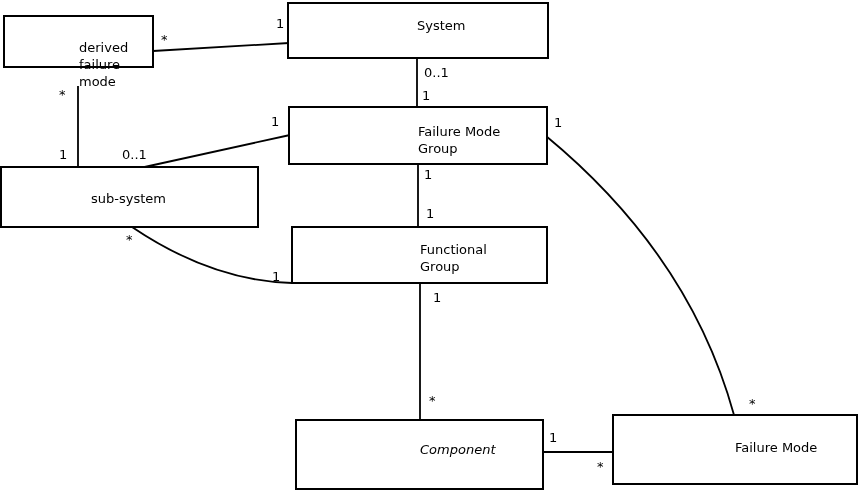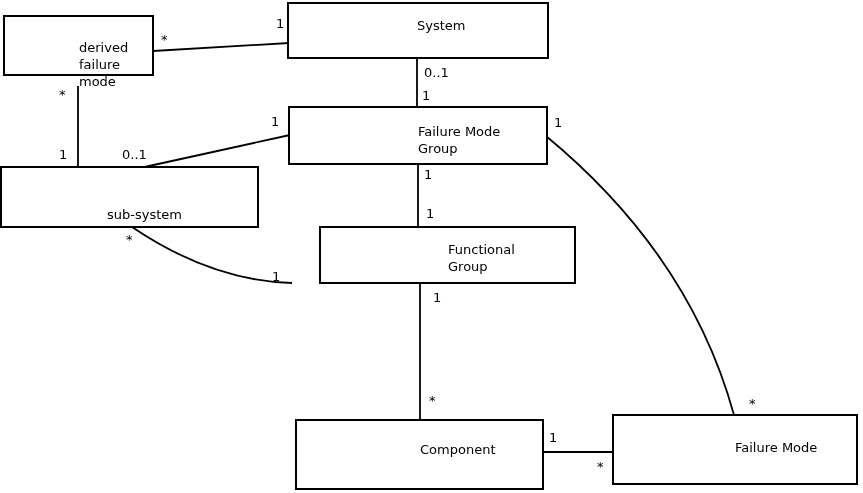--- a/index.html
+++ b/index.html
@@ -14,31 +14,31 @@
   .node {
     position:absolute; background:#ffffff; border:2px solid #000;
   }
   .node .label {
     position:absolute; font-size:13px; line-height:17px; white-space:nowrap;
   }
   .mult {
     position:absolute; font-size:13px; line-height:13px; white-space:nowrap;
   }
   
-  #node-derived-failure-mode { left:3px;   top:15px;  width:151px; height:61px; }
+  #node-derived-failure-mode { left:3px;   top:15px;  width:151px; height:53px; }
   #node-derived-failure-mode .label { left:74px; top:22px; }
   #node-system               { left:287px; top:2px;   width:262px; height:57px; }
   #node-system .label               { left:128px; top:13px; }
   #node-failure-mode-group   { left:288px; top:106px; width:260px; height:59px; }
   #node-failure-mode-group .label   { left:128px; top:15px; }
   #node-sub-system           { left:0px;   top:166px; width:259px; height:62px; }
-  #node-sub-system .label           { left:105px;  top:22px;margin-top:16px; }
-  #node-functional-group     { left:291px; top:226px; width:257px; height:58px;margin-left:28px; }
+  #node-sub-system .label           { left:89px;  top:22px; }
+  #node-functional-group     { left:291px; top:226px; width:257px; height:58px; }
   #node-functional-group .label     { left:127px; top:13px; }
-  #node-component            { left:295px; top:419px; width:249px; height:71px; }
+  #node-component            { left:295px; top:419px; width:249px; height:71px;font-style:italic; }
   #node-component .label            { left:123px; top:20px; }
   #node-failure-mode         { left:612px; top:414px; width:246px; height:71px; }
   #node-failure-mode .label         { left:121px; top:23px; }
 </style>
 </head>
 <body>
 
 <div class="canvas">
 
   <svg class="connectors" width="863" height="493" viewBox="0 0 863 493">

